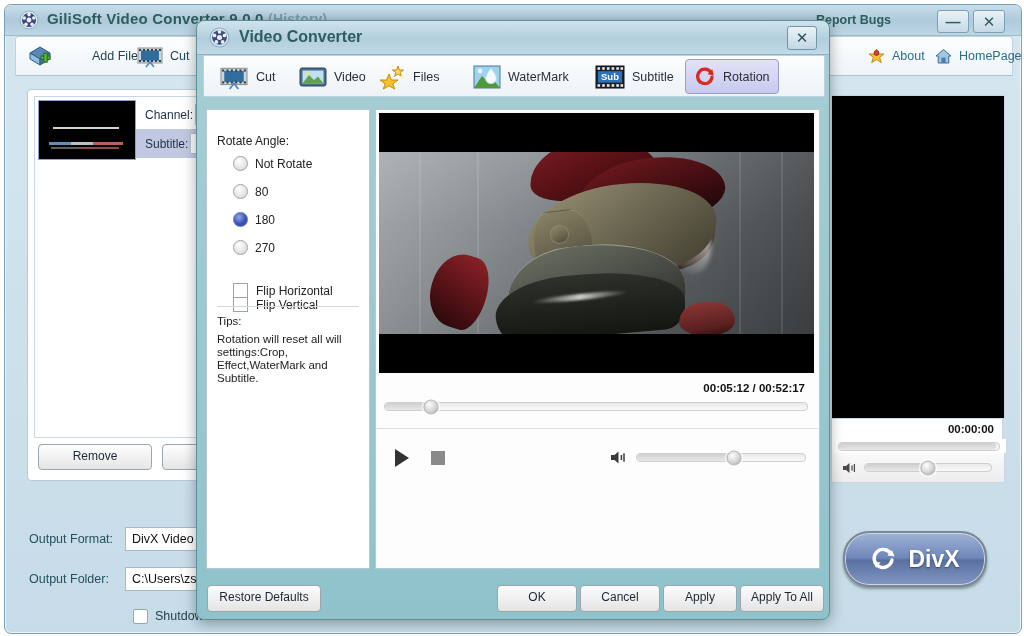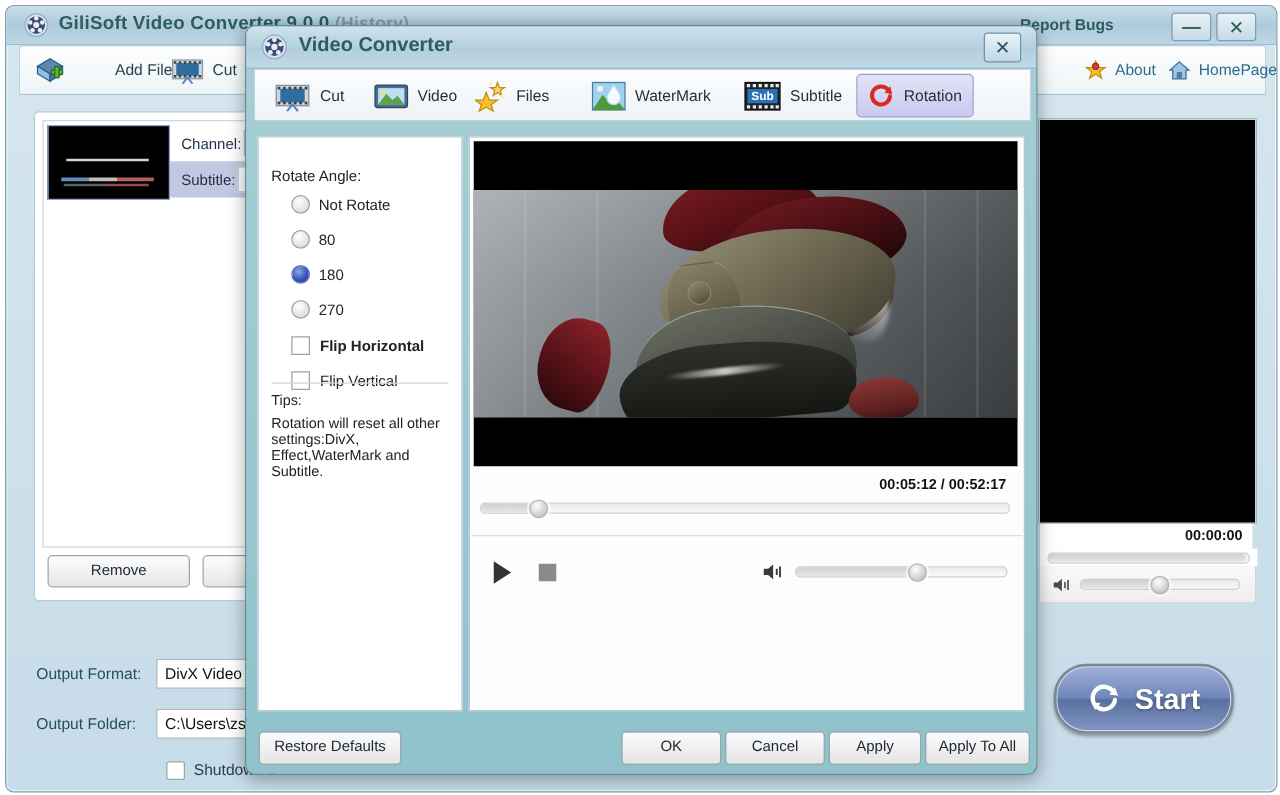--- a/index.html
+++ b/index.html
@@ -541,21 +541,21 @@
     </div>
 
     <div class="start-btn">
       <span>
         <svg class="icon-svg" width="28" height="28" viewBox="0 0 28 28">
           <path d="M21 9 A9 9 0 1 0 22 15" stroke="#ffffff" stroke-width="3.4" fill="none" stroke-linecap="round"></path>
           <polygon points="22,5 24.5,11.5 17.5,10.5" fill="#ffffff"></polygon>
           <polygon points="6,23 3.5,16.5 10.5,17.5" fill="#ffffff"></polygon>
         </svg>
       </span>
-      <span class="lbl">Start</span>
+      <span class="lbl">DivX</span>
     </div>
   </div>
 
   <div class="dialog">
 
     <div class="dlg-titlebar">
       <span class="dlg-title-icon">
         <svg class="icon-svg" width="21" height="21" viewBox="0 0 20 20">
           <circle cx="10" cy="10" r="9" fill="#d7e6ef" stroke="#8fb0c3"></circle>
           <circle cx="10" cy="10" r="7" fill="#3c4a7a"></circle>
@@ -684,32 +684,32 @@
         </div>
         <div class="radio-row" style="top:102px;">
           <span class="radio checked"></span>
           <span class="radio-lbl">180</span>
         </div>
         <div class="radio-row" style="top:130px;">
           <span class="radio"></span>
           <span class="radio-lbl">270</span>
         </div>
 
-        <div class="cb-row" style="top:159px;font-weight:bold;">
+        <div class="cb-row" style="top:173px;">
           <span class="cb"></span>
           <span class="radio-lbl">Flip Horizontal</span>
         </div>
         <div class="cb-row" style="top:187px;">
           <span class="cb"></span>
           <span class="radio-lbl">Flip Vertical</span>
         </div>
 
         <div class="pane-sep"></div>
         <div class="tips-title">Tips:</div>
-        <div class="tips-body">Rotation will reset all other settings:DivX,
+        <div class="tips-body">Rotation will reset all will settings:Crop,
 Effect,WaterMark and Subtitle.</div>
       </div>
 
       <div class="right-pane">
         <div class="video-stage">
           <div class="vid-frame">
             <div class="vid-inner">
               <div class="bg-wall"></div>
               <div class="bg-col" style="left:40px;"></div>
               <div class="bg-col" style="left:98px;"></div>

